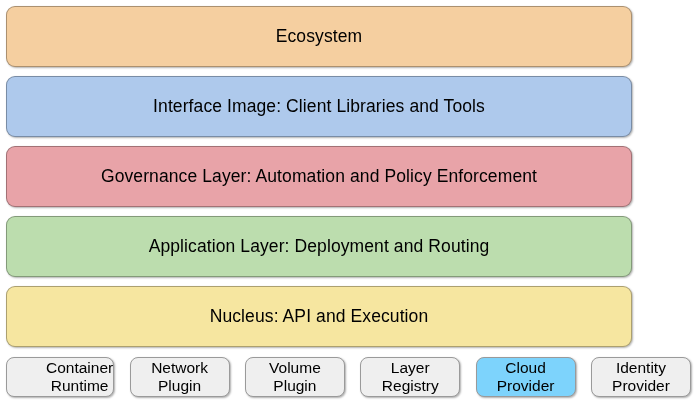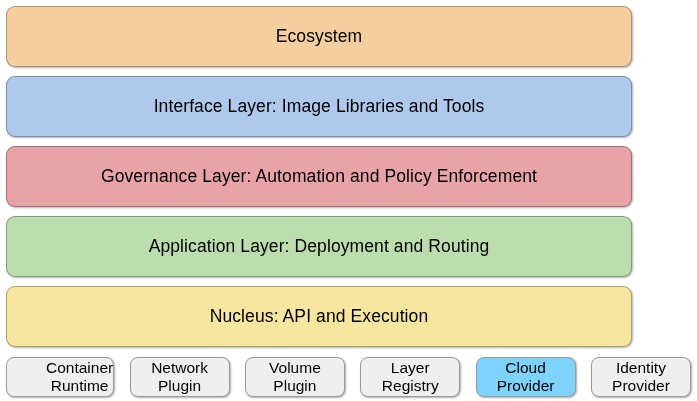--- a/index.html
+++ b/index.html
@@ -80,21 +80,21 @@
 </head>
 <body>
 
 <div id="diagram">
 
   <div class="layer layer-ecosystem" style="background: rgb(245, 207, 160);">
     <span>Ecosystem</span>
   </div>
 
   <div class="layer layer-interface" style="background: rgb(174, 201, 236);">
-    <span>Interface Layer: Image Libraries and Tools</span>
+    <span>Interface Image: Client Libraries and Tools</span>
   </div>
 
   <div class="layer layer-governance" style="background: rgb(232, 163, 168);">
     <span>Governance Layer: Automation and Policy Enforcement</span>
   </div>
 
   <div class="layer layer-application" style="background: rgb(188, 221, 174);">
     <span>Application Layer: Deployment and Routing</span>
   </div>
 

